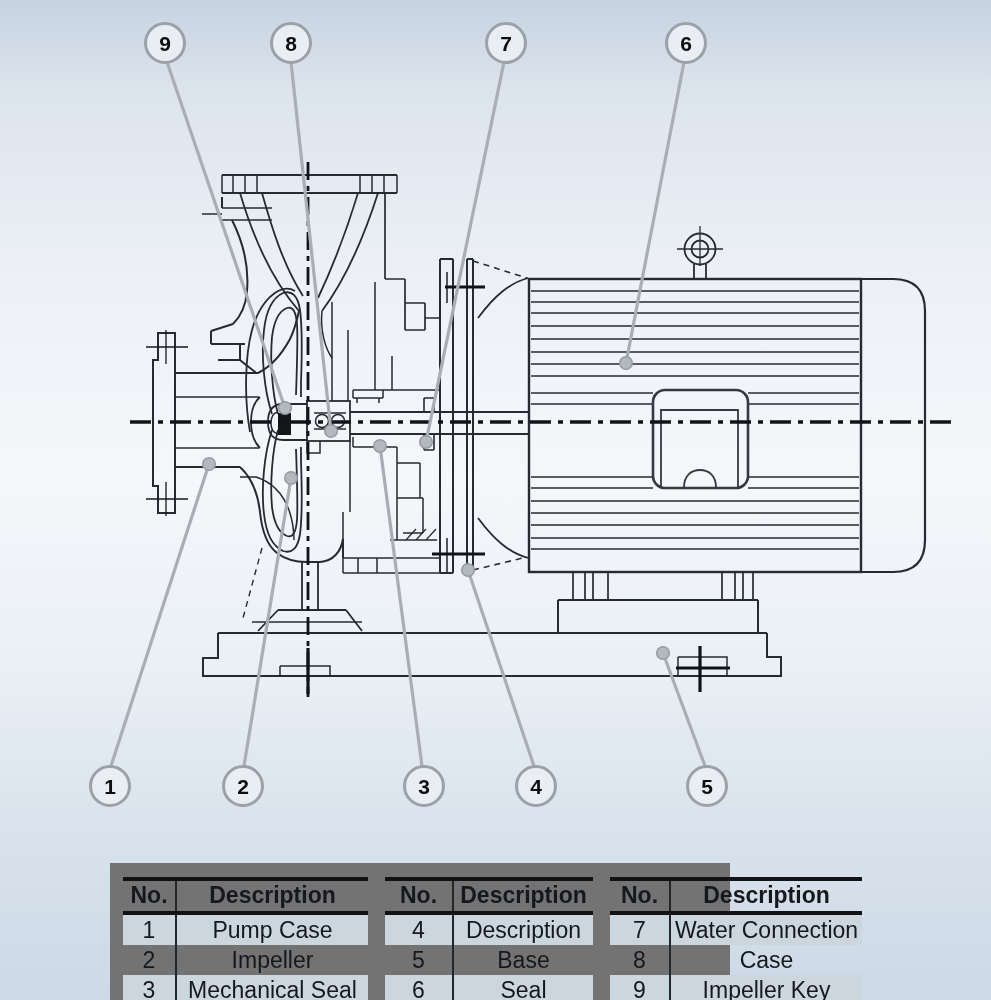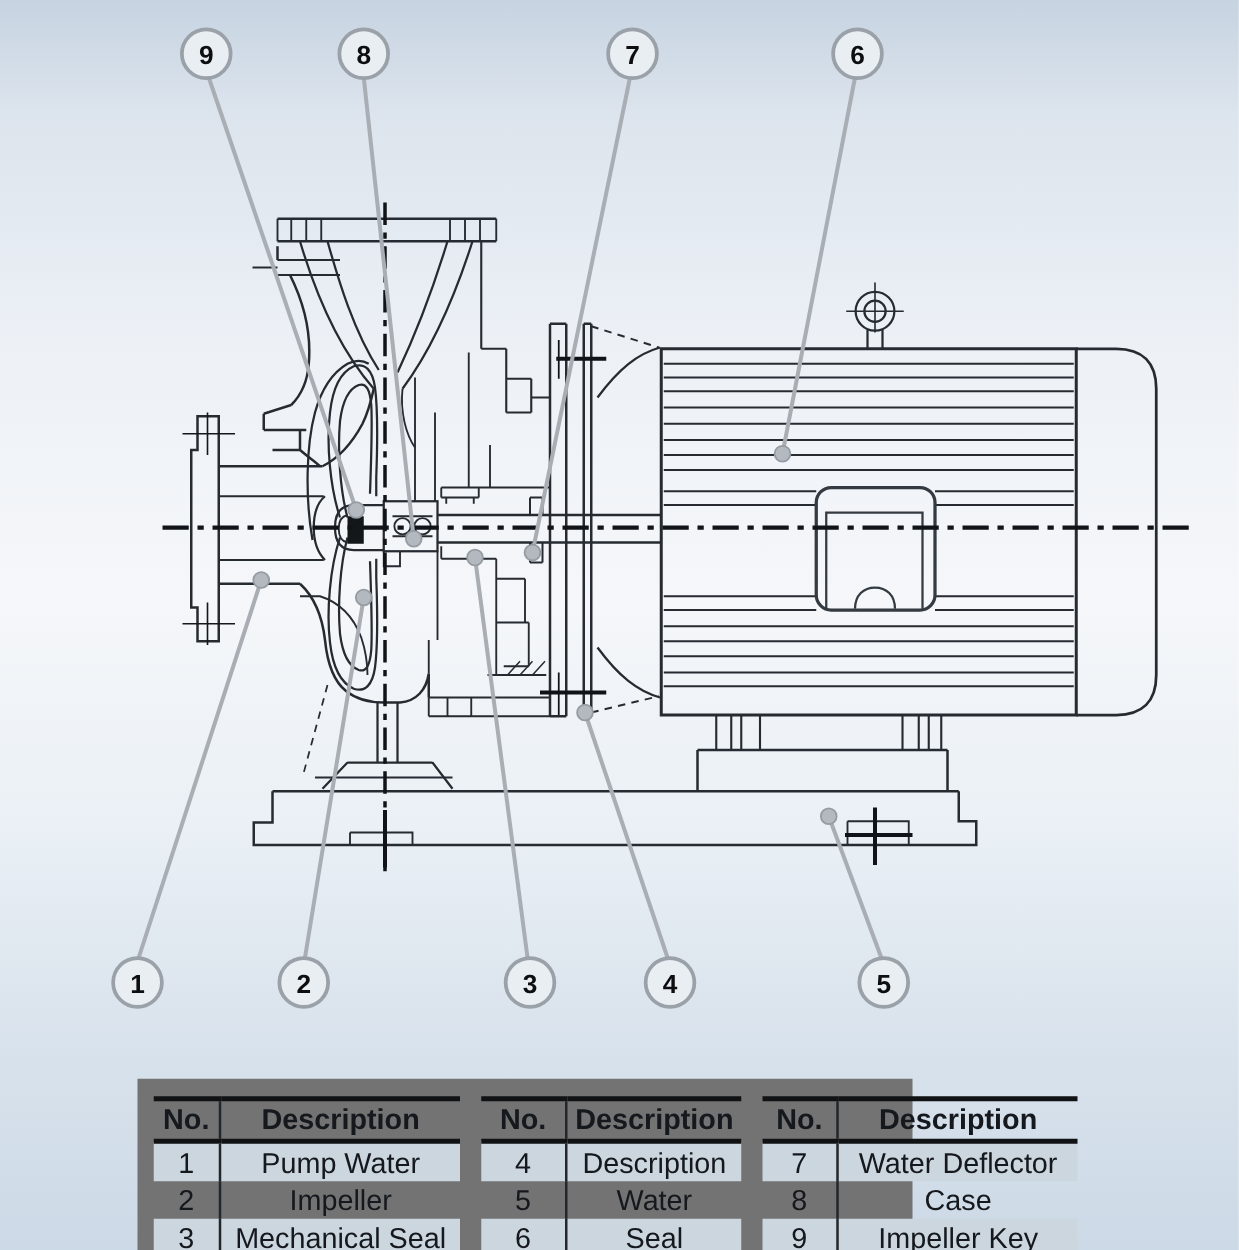--- a/index.html
+++ b/index.html
@@ -220,21 +220,21 @@
       </colgroup>
     <thead>
         <tr>
       <th>No.</th>
       <th>Description</th>
     </tr>
       </thead>
     <tbody>
       <tr class="shade">
         <td>1</td>
-        <td>Pump Water</td>
+        <td>Pump Case</td>
       </tr>
       <tr>
         <td>2</td>
         <td>Impeller</td>
       </tr>
       <tr class="shade">
         <td>3</td>
         <td>Mechanical Seal</td>
       </tr>
     </tbody>
@@ -250,21 +250,21 @@
       <th>Description</th>
     </tr>
       </thead>
     <tbody>
       <tr class="shade">
         <td>4</td>
         <td>Description</td>
       </tr>
       <tr>
         <td>5</td>
-        <td>Water</td>
+        <td>Base</td>
       </tr>
       <tr class="shade">
         <td>6</td>
         <td>Seal</td>
       </tr>
     </tbody>
   </table>
   <table class="legend" id="t3">
     <colgroup>
         <col style="width:60px">
@@ -272,21 +272,21 @@
       </colgroup>
     <thead>
         <tr>
       <th>No.</th>
       <th>Description</th>
     </tr>
       </thead>
     <tbody>
       <tr class="shade">
         <td>7</td>
-        <td>Water Deflector</td>
+        <td>Water Connection</td>
       </tr>
       <tr>
         <td>8</td>
         <td>Case</td>
       </tr>
       <tr class="shade">
         <td>9</td>
         <td>Impeller Key</td>
       </tr>
     </tbody>

